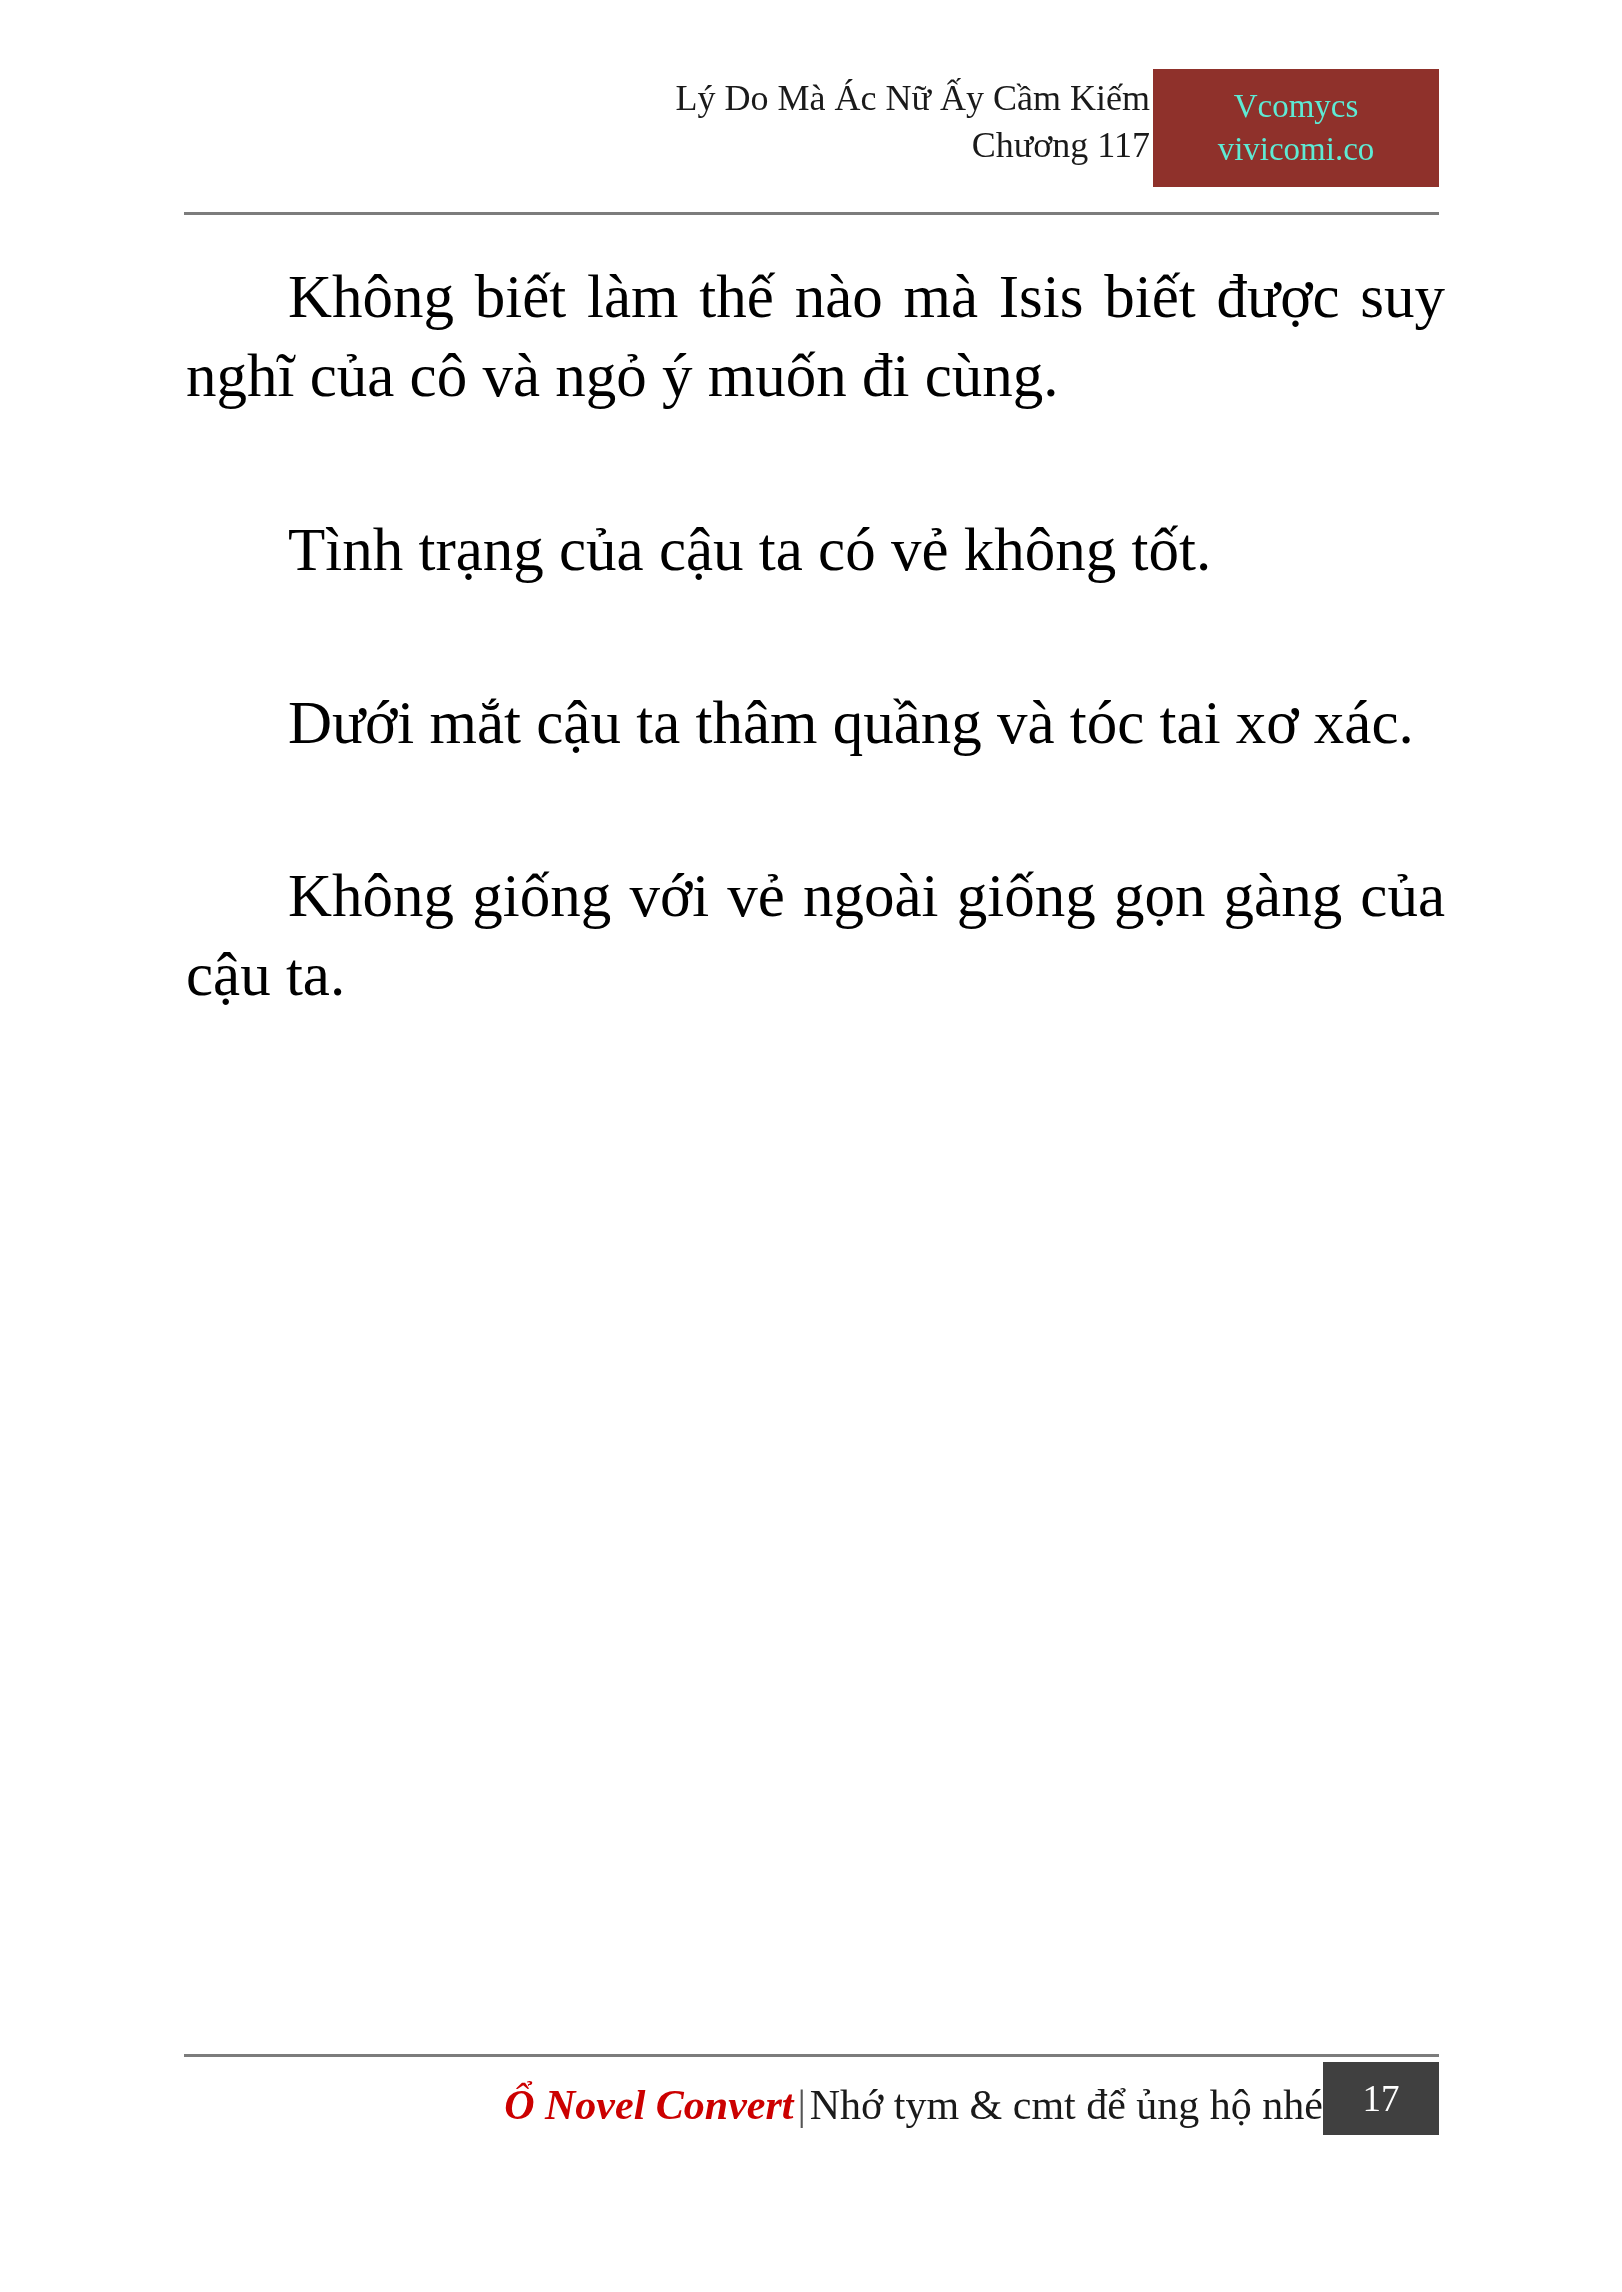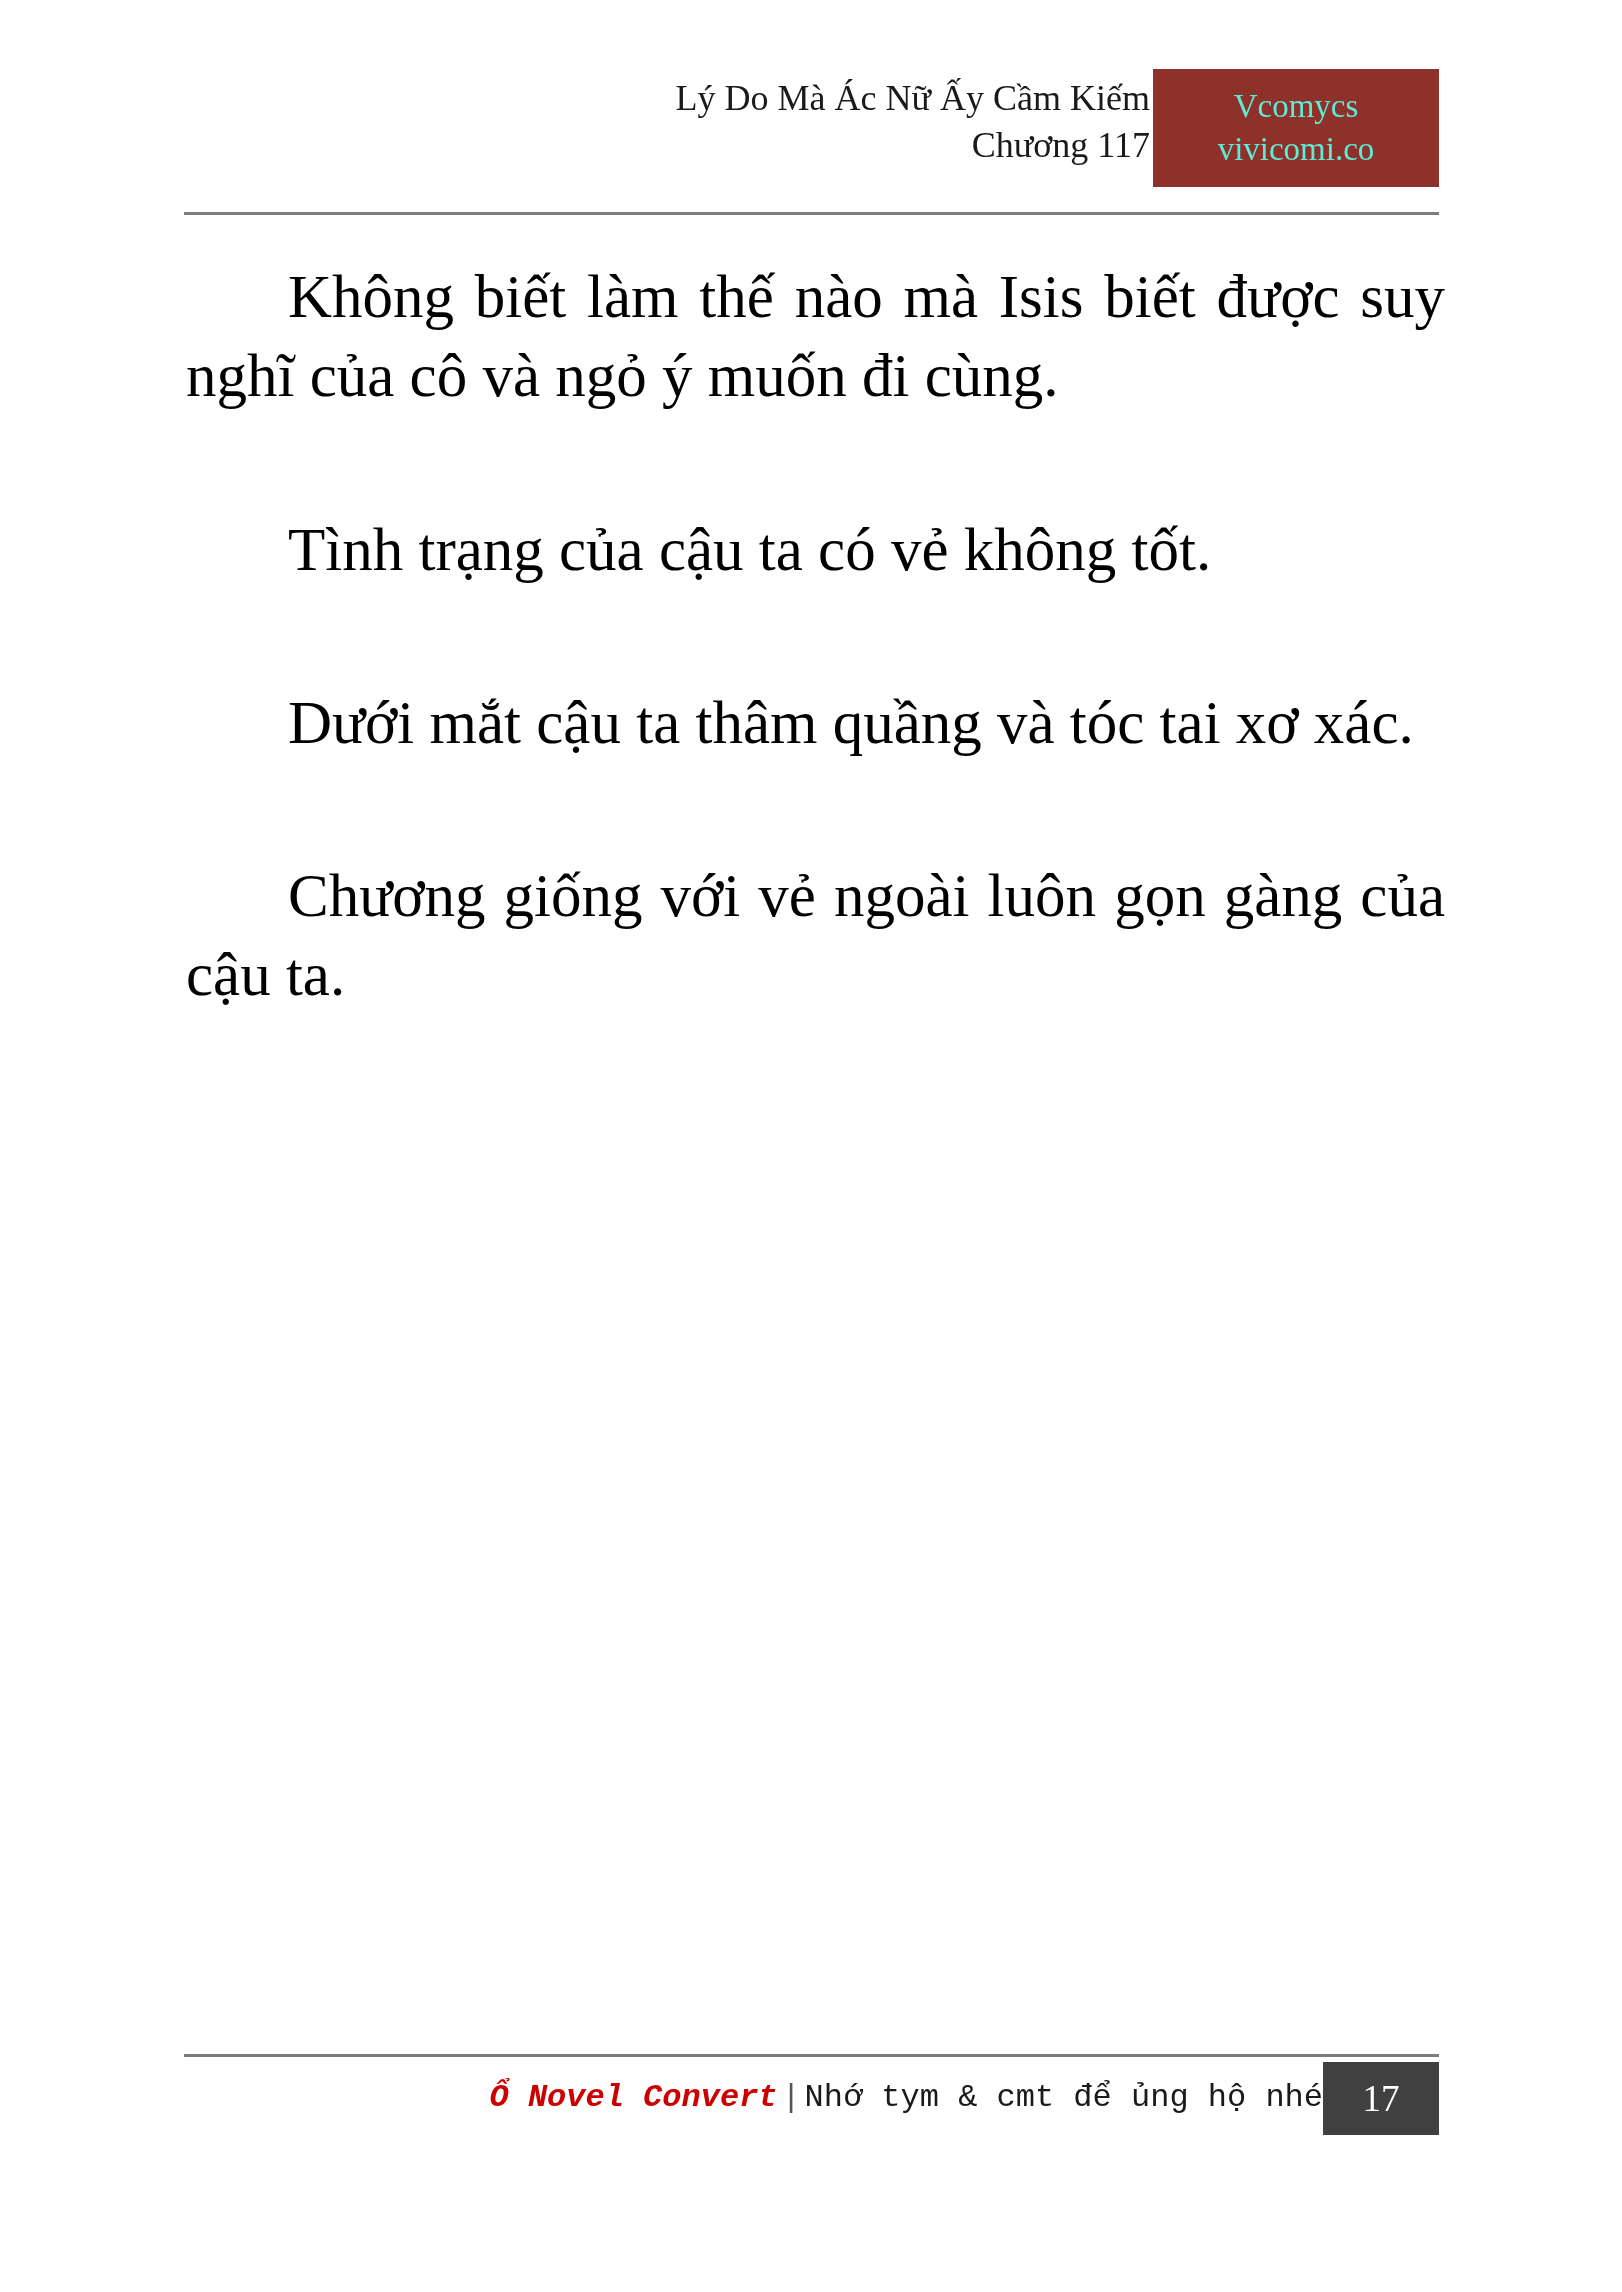--- a/index.html
+++ b/index.html
@@ -123,24 +123,24 @@
     position: absolute;
     left: 184px;
     top: 2068px;
     width: 1255px;
     height: 69px;
   }
   .footer-text {
     position: absolute;
     right: 116px;
     top: 7.8px;
-    font-size: 32px;
+    font-size: 42px;
     line-height: 1.4;
     white-space: nowrap;
-    font-family: Liberation Mono, monospace;
+    font-family: Liberation Serif, serif;
   }
   .footer-text .brand {
     color: #cc0000;
     font-weight: bold;
     font-style: italic;
   }
   .footer-text .sep {
     color: #555555;
     padding: 0 3.9px;
   }
@@ -186,21 +186,21 @@
         <span class="b2">vivicomi.co</span>
       </div>
     </div>
   </div>
   <div class="header-rule"></div>
 
   <div class="content">
     <p class="para">Không biết làm thế nào mà Isis biết được suy nghĩ của cô và ngỏ ý muốn đi cùng.</p>
     <p class="para">Tình trạng của cậu ta có vẻ không tốt.</p>
     <p class="para">Dưới mắt cậu ta thâm quầng và tóc tai xơ xác.</p>
-    <p class="para">Chương giống với vẻ ngoài luôn gọn gàng của cậu ta.</p>
+    <p class="para">Không giống với vẻ ngoài giống gọn gàng của cậu ta.</p>
   </div>
 
   <div class="footer-rule"></div>
   <div class="footer">
     <div class="footer-text">
       <span class="brand">Ổ Novel Convert</span><span class="sep">|</span><span class="tag">Nhớ tym &amp; cmt để ủng hộ nhé</span>
     </div>
     <div class="footer-page">17</div>
   </div>
 

